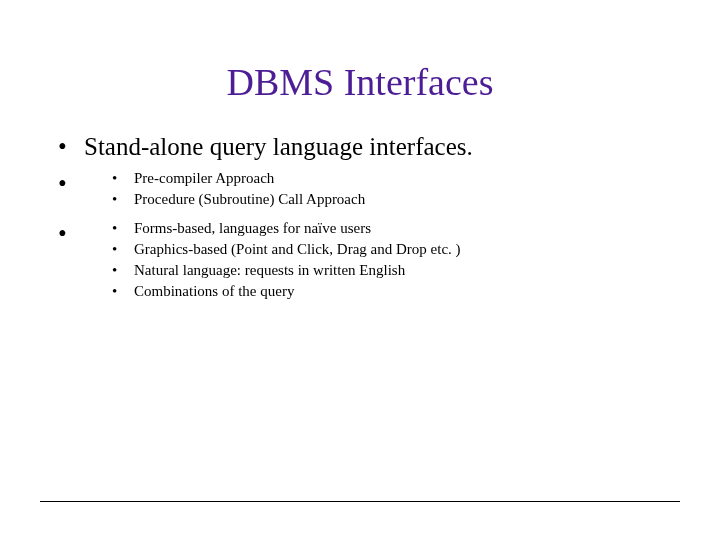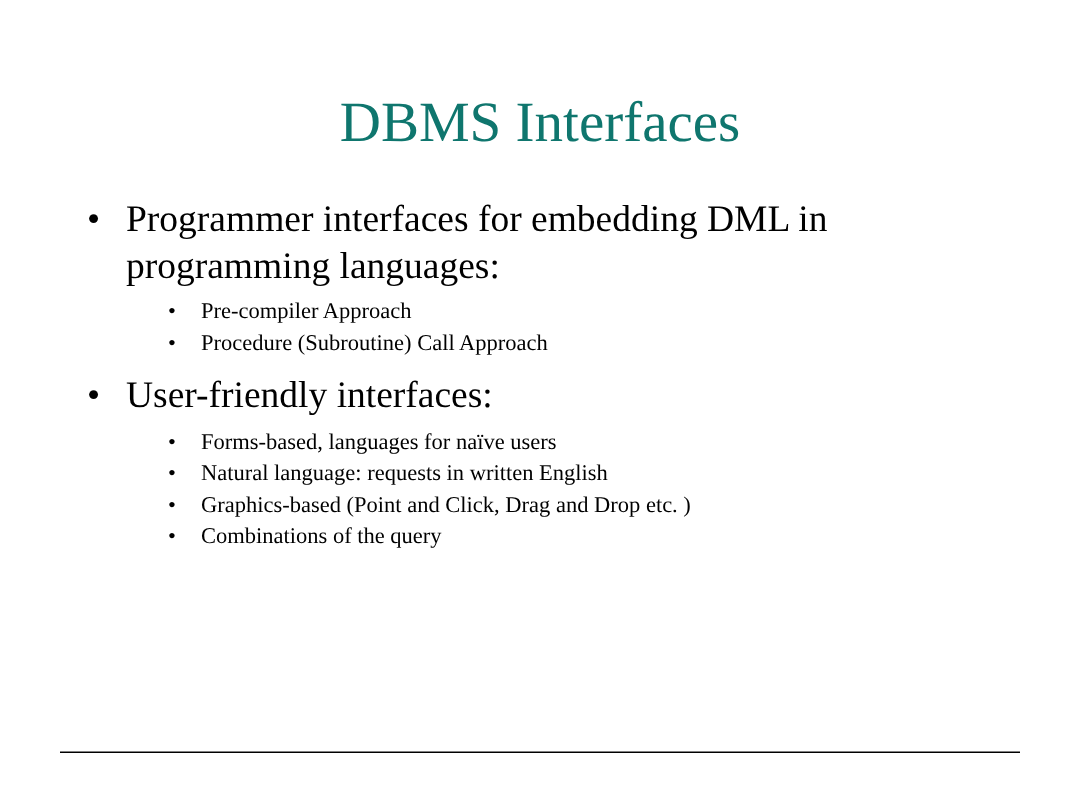--- a/index.html
+++ b/index.html
@@ -16,21 +16,21 @@
     width: 720px;
     height: 540px;
     padding: 40px 40px 0 40px;
     position: relative;
   }
   .title {
     text-align: center;
     font-size: 38px;
     margin: 20px 0 28px 0;
     font-weight: normal;
-    color: #0f766e;
+    color: #4c1d95;
   }
   ul.level1 {
     list-style: none;
     padding: 0;
     margin: 0 0 0 18px;
     font-size: 25px;
     line-height: 1.22;
   }
   ul.level1 > li {
     position: relative;
@@ -72,41 +72,42 @@
   }
 </style>
 </head>
 <body>
 
 <div class="slide">
   <h1 class="title">DBMS Interfaces</h1>
 
   <ul class="level1">
     <li>
-      <span>Programmer interfaces for embedding DML in programming languages:</span>
+      <span>Stand-alone query language interfaces.</span>
+    </li>
+    <li>
       <ul class="level2">
         <li>
           <span>Pre-compiler Approach</span>
         </li>
         <li>
           <span>Procedure (Subroutine) Call Approach</span>
         </li>
       </ul>
     </li>
     <li>
-      <span>User-friendly interfaces:</span>
       <ul class="level2">
         <li>
           <span>Forms-based, languages for naïve users</span>
         </li>
         <li>
-          <span>Natural language: requests in written English</span>
+          <span>Graphics-based (Point and Click, Drag and Drop etc. )</span>
         </li>
         <li>
-          <span>Graphics-based (Point and Click, Drag and Drop etc. )</span>
+          <span>Natural language: requests in written English</span>
         </li>
         <li>
           <span>Combinations of the query</span>
         </li>
       </ul>
     </li>
   </ul>
 
   <div class="rule"></div>
 </div>

